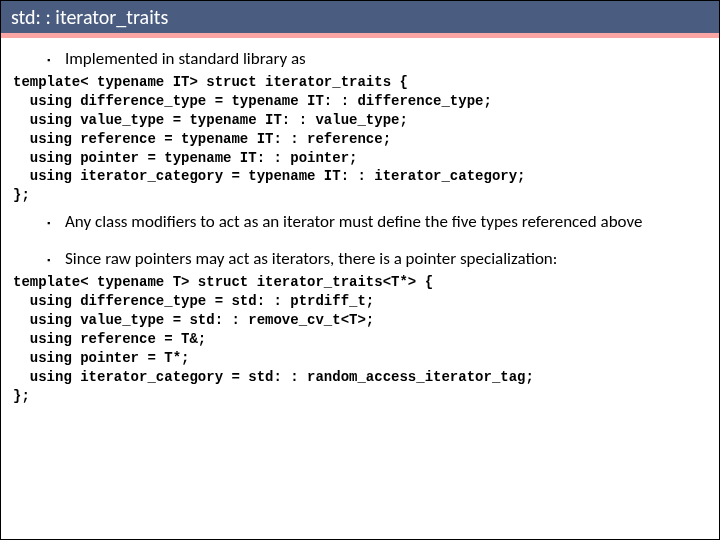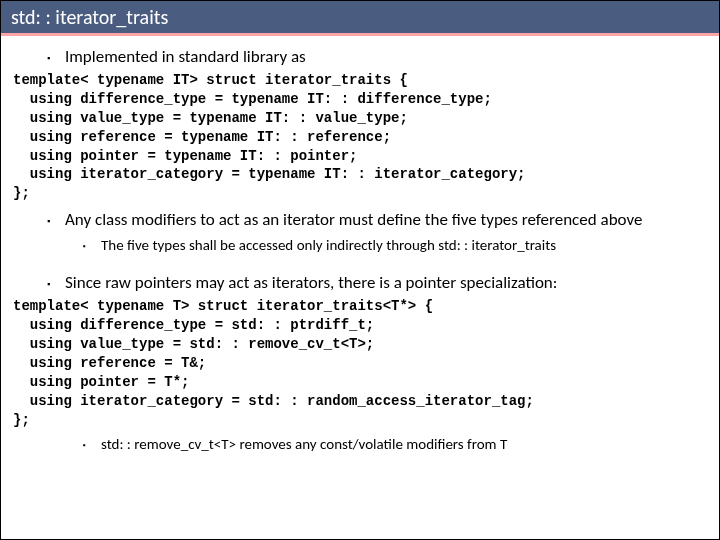--- a/index.html
+++ b/index.html
@@ -9,21 +9,21 @@
     background: #fff;
     font-family: Calibri, Arial, sans-serif;
     border: 1px solid #000;
     overflow: hidden;
   }
   .title-bar {
     background: #4a5d80;
     color: #fff;
     padding: 4px 10px;
     font-size: 20px;
-    border-bottom: 3px solid #fca5a5;
+    border-bottom: 5px solid #fca5a5;
   }
   .content {
     padding: 6px 16px 0 0;
   }
   .bullet-1 {
     margin-left: 64px;
     font-size: 17px;
     color: #000;
     padding: 4px 0 2px 0;
     position: relative;
@@ -72,29 +72,27 @@
   <div class="code">template&lt; typename IT&gt; struct iterator_traits {
   using difference_type = typename IT: : difference_type;
   using value_type = typename IT: : value_type;
   using reference = typename IT: : reference;
   using pointer = typename IT: : pointer;
   using iterator_category = typename IT: : iterator_category;
 };</div>
 
   <div class="bullet-1">Any class modifiers to act as an iterator must define the five types referenced above</div>
 
-  <div class="bullet-2">The five types shall be accessed only indirectly through std: : iterator_traits</div>
 
   <div class="spacer"></div>
 
   <div class="bullet-1">Since raw pointers may act as iterators, there is a pointer specialization:</div>
 
   <div class="code">template&lt; typename T&gt; struct iterator_traits&lt;T*&gt; {
   using difference_type = std: : ptrdiff_t;
   using value_type = std: : remove_cv_t&lt;T&gt;;
   using reference = T&amp;;
   using pointer = T*;
   using iterator_category = std: : random_access_iterator_tag;
 };</div>
 
-  <div class="bullet-2">std: : remove_cv_t&lt;T&gt; removes any const/volatile modifiers from T</div>
 
 </div>
 
 </body></html>

